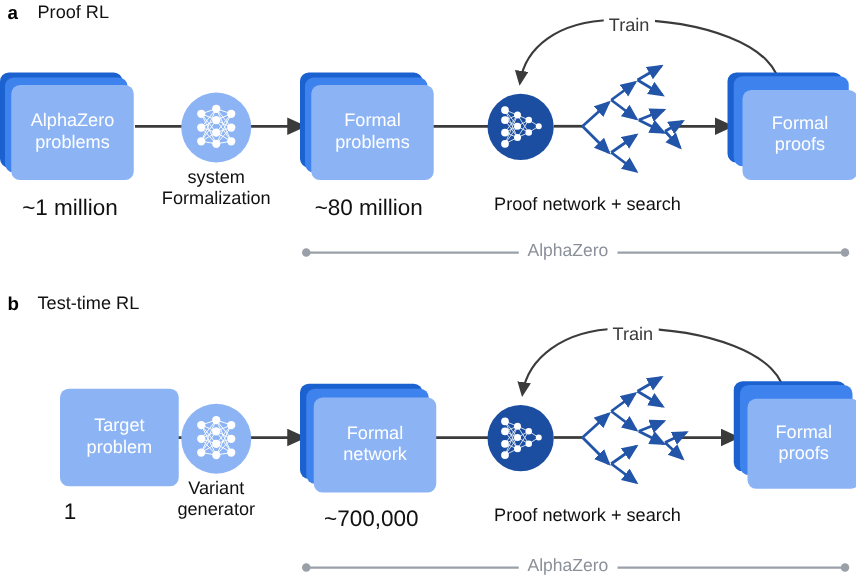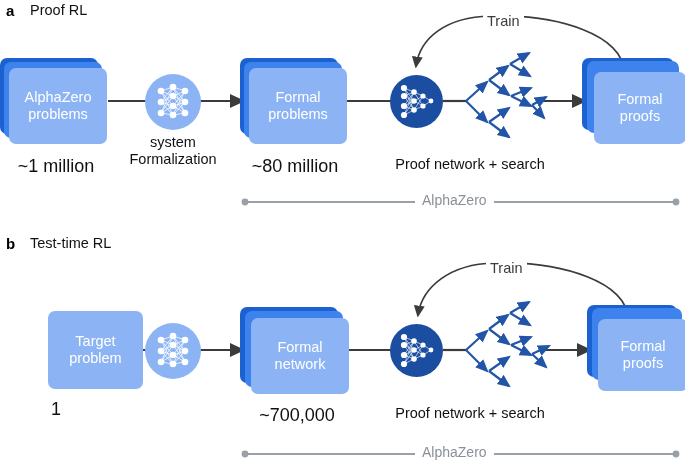--- a/index.html
+++ b/index.html
@@ -398,20 +398,24 @@
           <circle cx="28" cy="13" r="3.3"></circle>
             <circle cx="28" cy="22" r="3.3"></circle>
           <circle cx="28" cy="32" r="3.3"></circle>
             <circle cx="28" cy="41" r="3.3"></circle>
           <circle cx="40" cy="17" r="3.3"></circle>
             <circle cx="40" cy="28" r="3.3"></circle>
             <circle cx="40" cy="39" r="3.3"></circle>
         </g>
       </svg>
     </div>
+    <div class="circle-caption" style="left:118px; top:150px; width:110px;">
+      <div>Variant</div>
+      <div>generator</div>
+    </div>
 
     <div class="stack" style="left:240px; top:74px; width:112px; height:92px;">
       <div class="card back" style="left:0px;  top:0px;  width:98px; height:76px;"></div>
       <div class="card mid" style="left:5px;  top:4px;  width:98px; height:76px;"></div>
       <div class="card front" style="left:11px; top:11px; width:98px; height:76px;">
         <div class="card-label">
           <span>Formal</span>
           <span>network</span>
         </div>
       </div>

